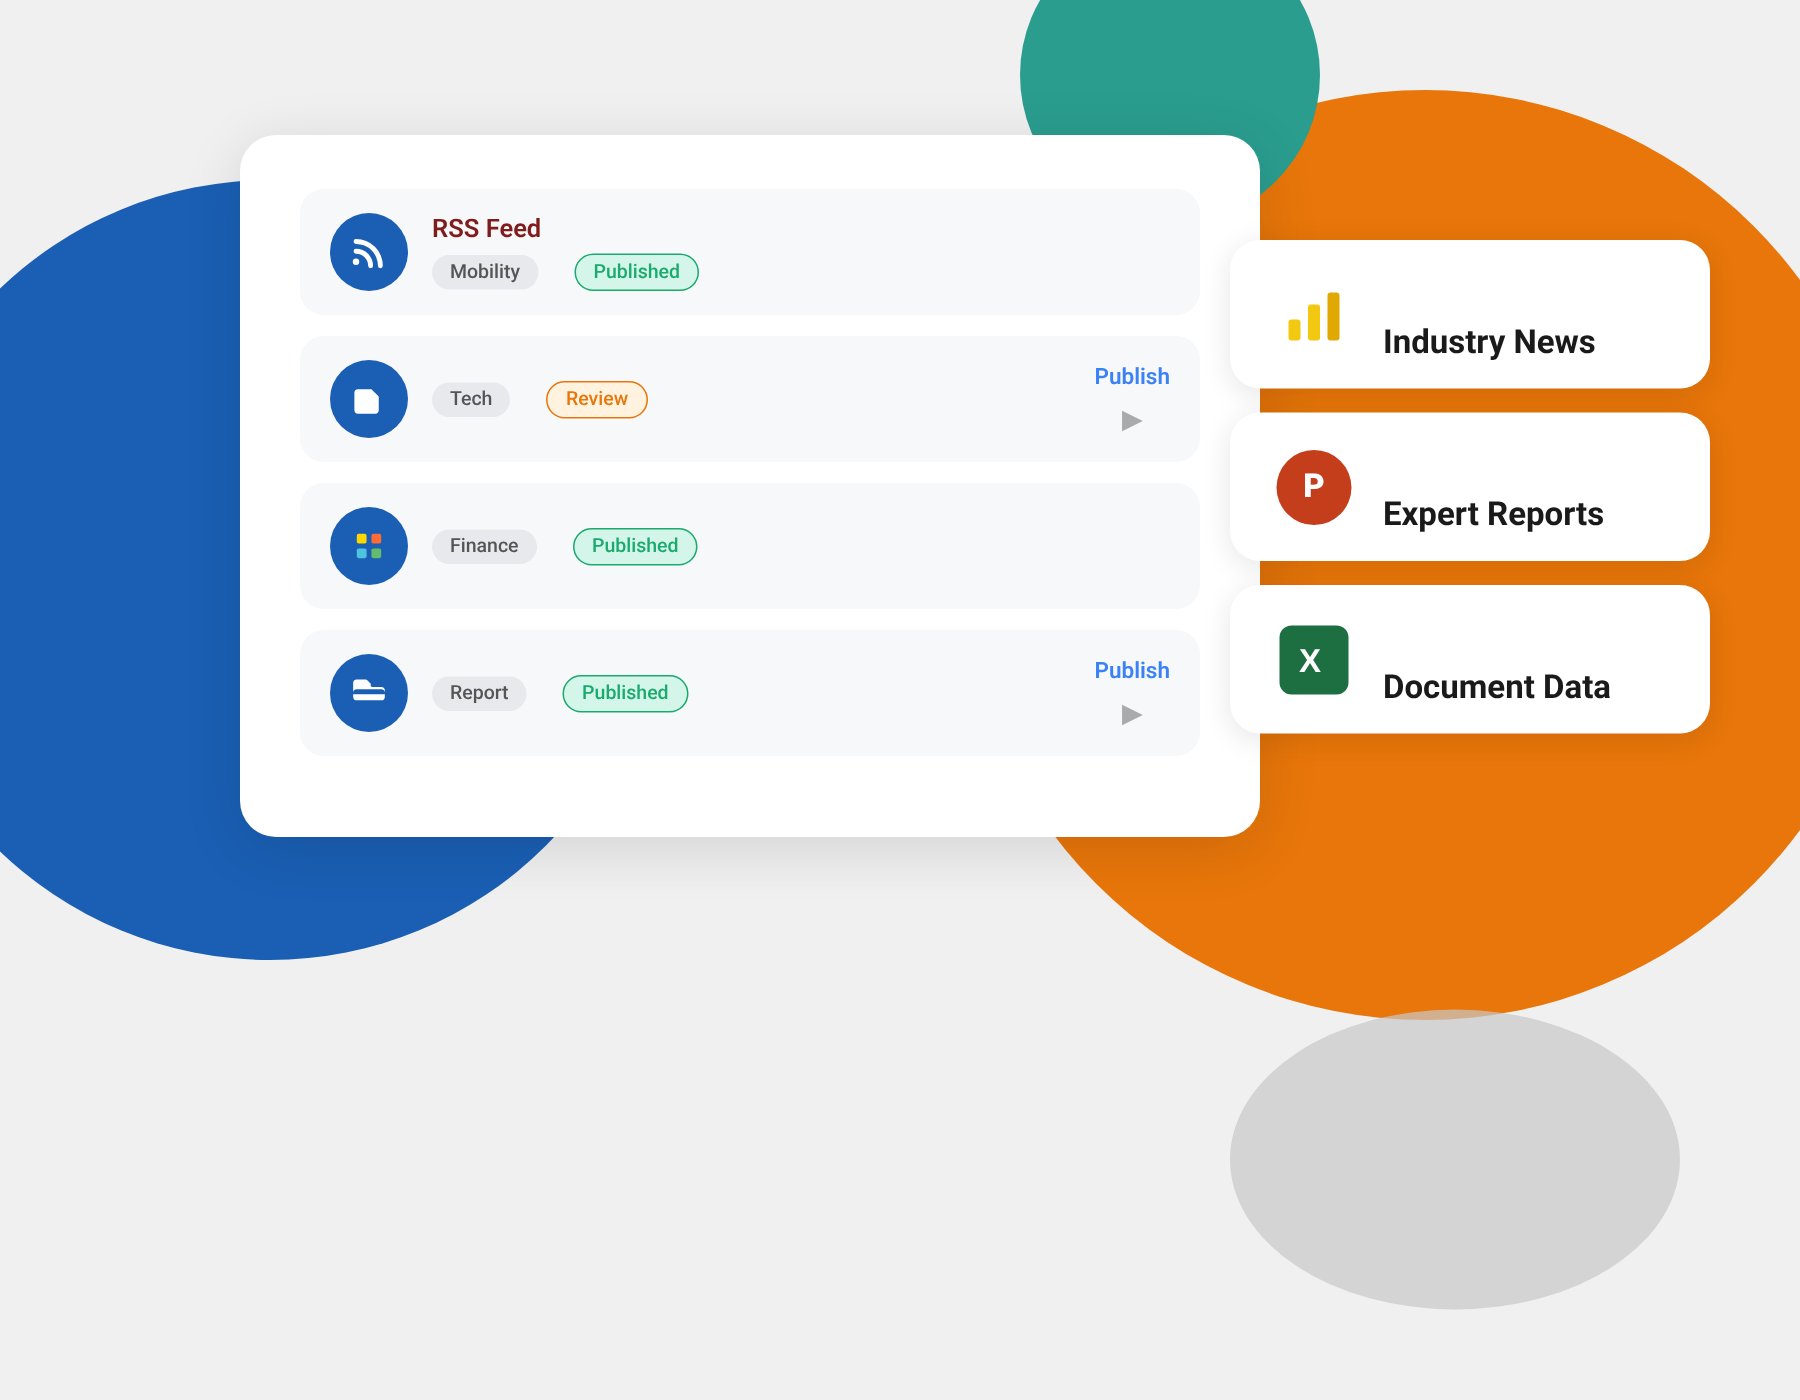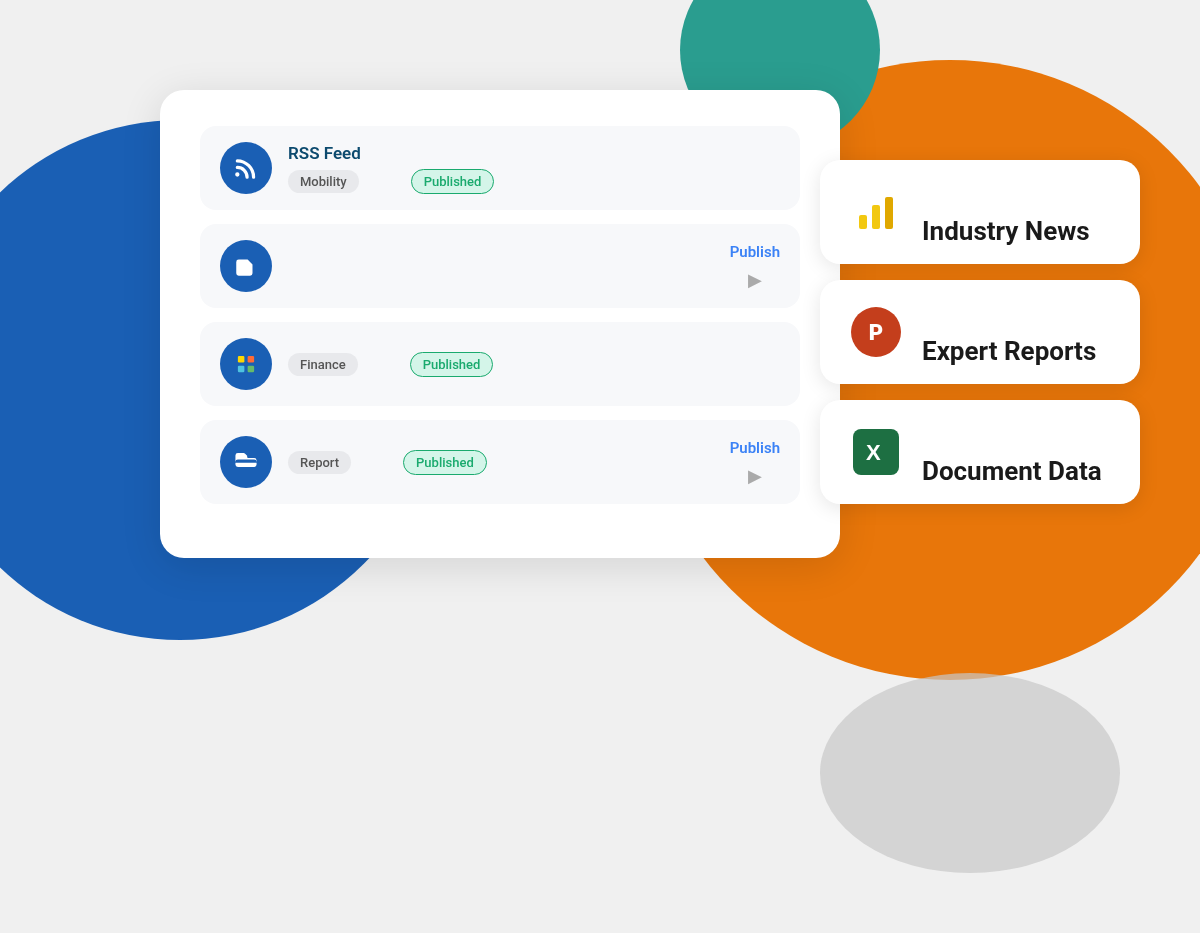--- a/index.html
+++ b/index.html
@@ -117,21 +117,21 @@
       height: 26px;
     }
 
     .item-content {
       flex: 1;
     }
 
     .item-name {
       font-size: 17px;
       font-weight: 600;
-      color: #0c4a6e;
+      color: #7f1d1d;
       margin-bottom: 6px;
     }
 
     .item-tags {
       display: flex;
       gap: 24px;
       align-items: center;
     }
 
     .tag {
@@ -143,21 +143,20 @@
 
     .tag-gray {
       background: #e8e9ec;
       color: #555;
     }
 
     .tag-published {
       background: #d4f5e9;
       color: #1aaa6e;
       border: 1.5px solid #1aaa6e;
-      margin-left: 28px;
     }
 
     .tag-review {
       background: #fff3e0;
       color: #e8760a;
       border: 1.5px solid #e8760a;
     }
 
     .item-action {
       display: flex;
@@ -204,21 +203,21 @@
       width: 56px;
       height: 56px;
       margin-right: 18px;
       flex-shrink: 0;
       display: flex;
       align-items: center;
       justify-content: center;
     }
 
     .category-name {
-      font-size: 26px;
+      font-size: 22px;
       font-weight: 700;
       color: #1a1a1a;
       margin-top: 38px;
     }
 
     
     .excel-icon {
       background: #1D6F42;
       border-radius: 8px;
       color: white;
@@ -272,20 +271,24 @@
     </div>
   </div>
 
   <div class="data-item">
     <div class="item-icon">
       <svg viewBox="0 0 24 24" fill="white">
         <path d="M13.5 6H5.25A2.25 2.25 0 003 8.25v10.5A2.25 2.25 0 005.25 21h10.5A2.25 2.25 0 0018 18.75V10.5m-10.5 6L21 3m0 0h-5.25M21 3v5.25"></path>
       </svg>
     </div>
     <div class="item-content">
+      <div class="item-tags">
+        <span class="tag tag-gray">Tech</span>
+        <span class="tag tag-review">Review</span>
+      </div>
     </div>
     <div class="item-action">
       <span class="publish-link">Publish</span>
       <span class="arrow-icon">▶</span>
     </div>
   </div>
 
   <div class="data-item">
     <div class="item-icon" style="background: #1a5fb4;">
 

